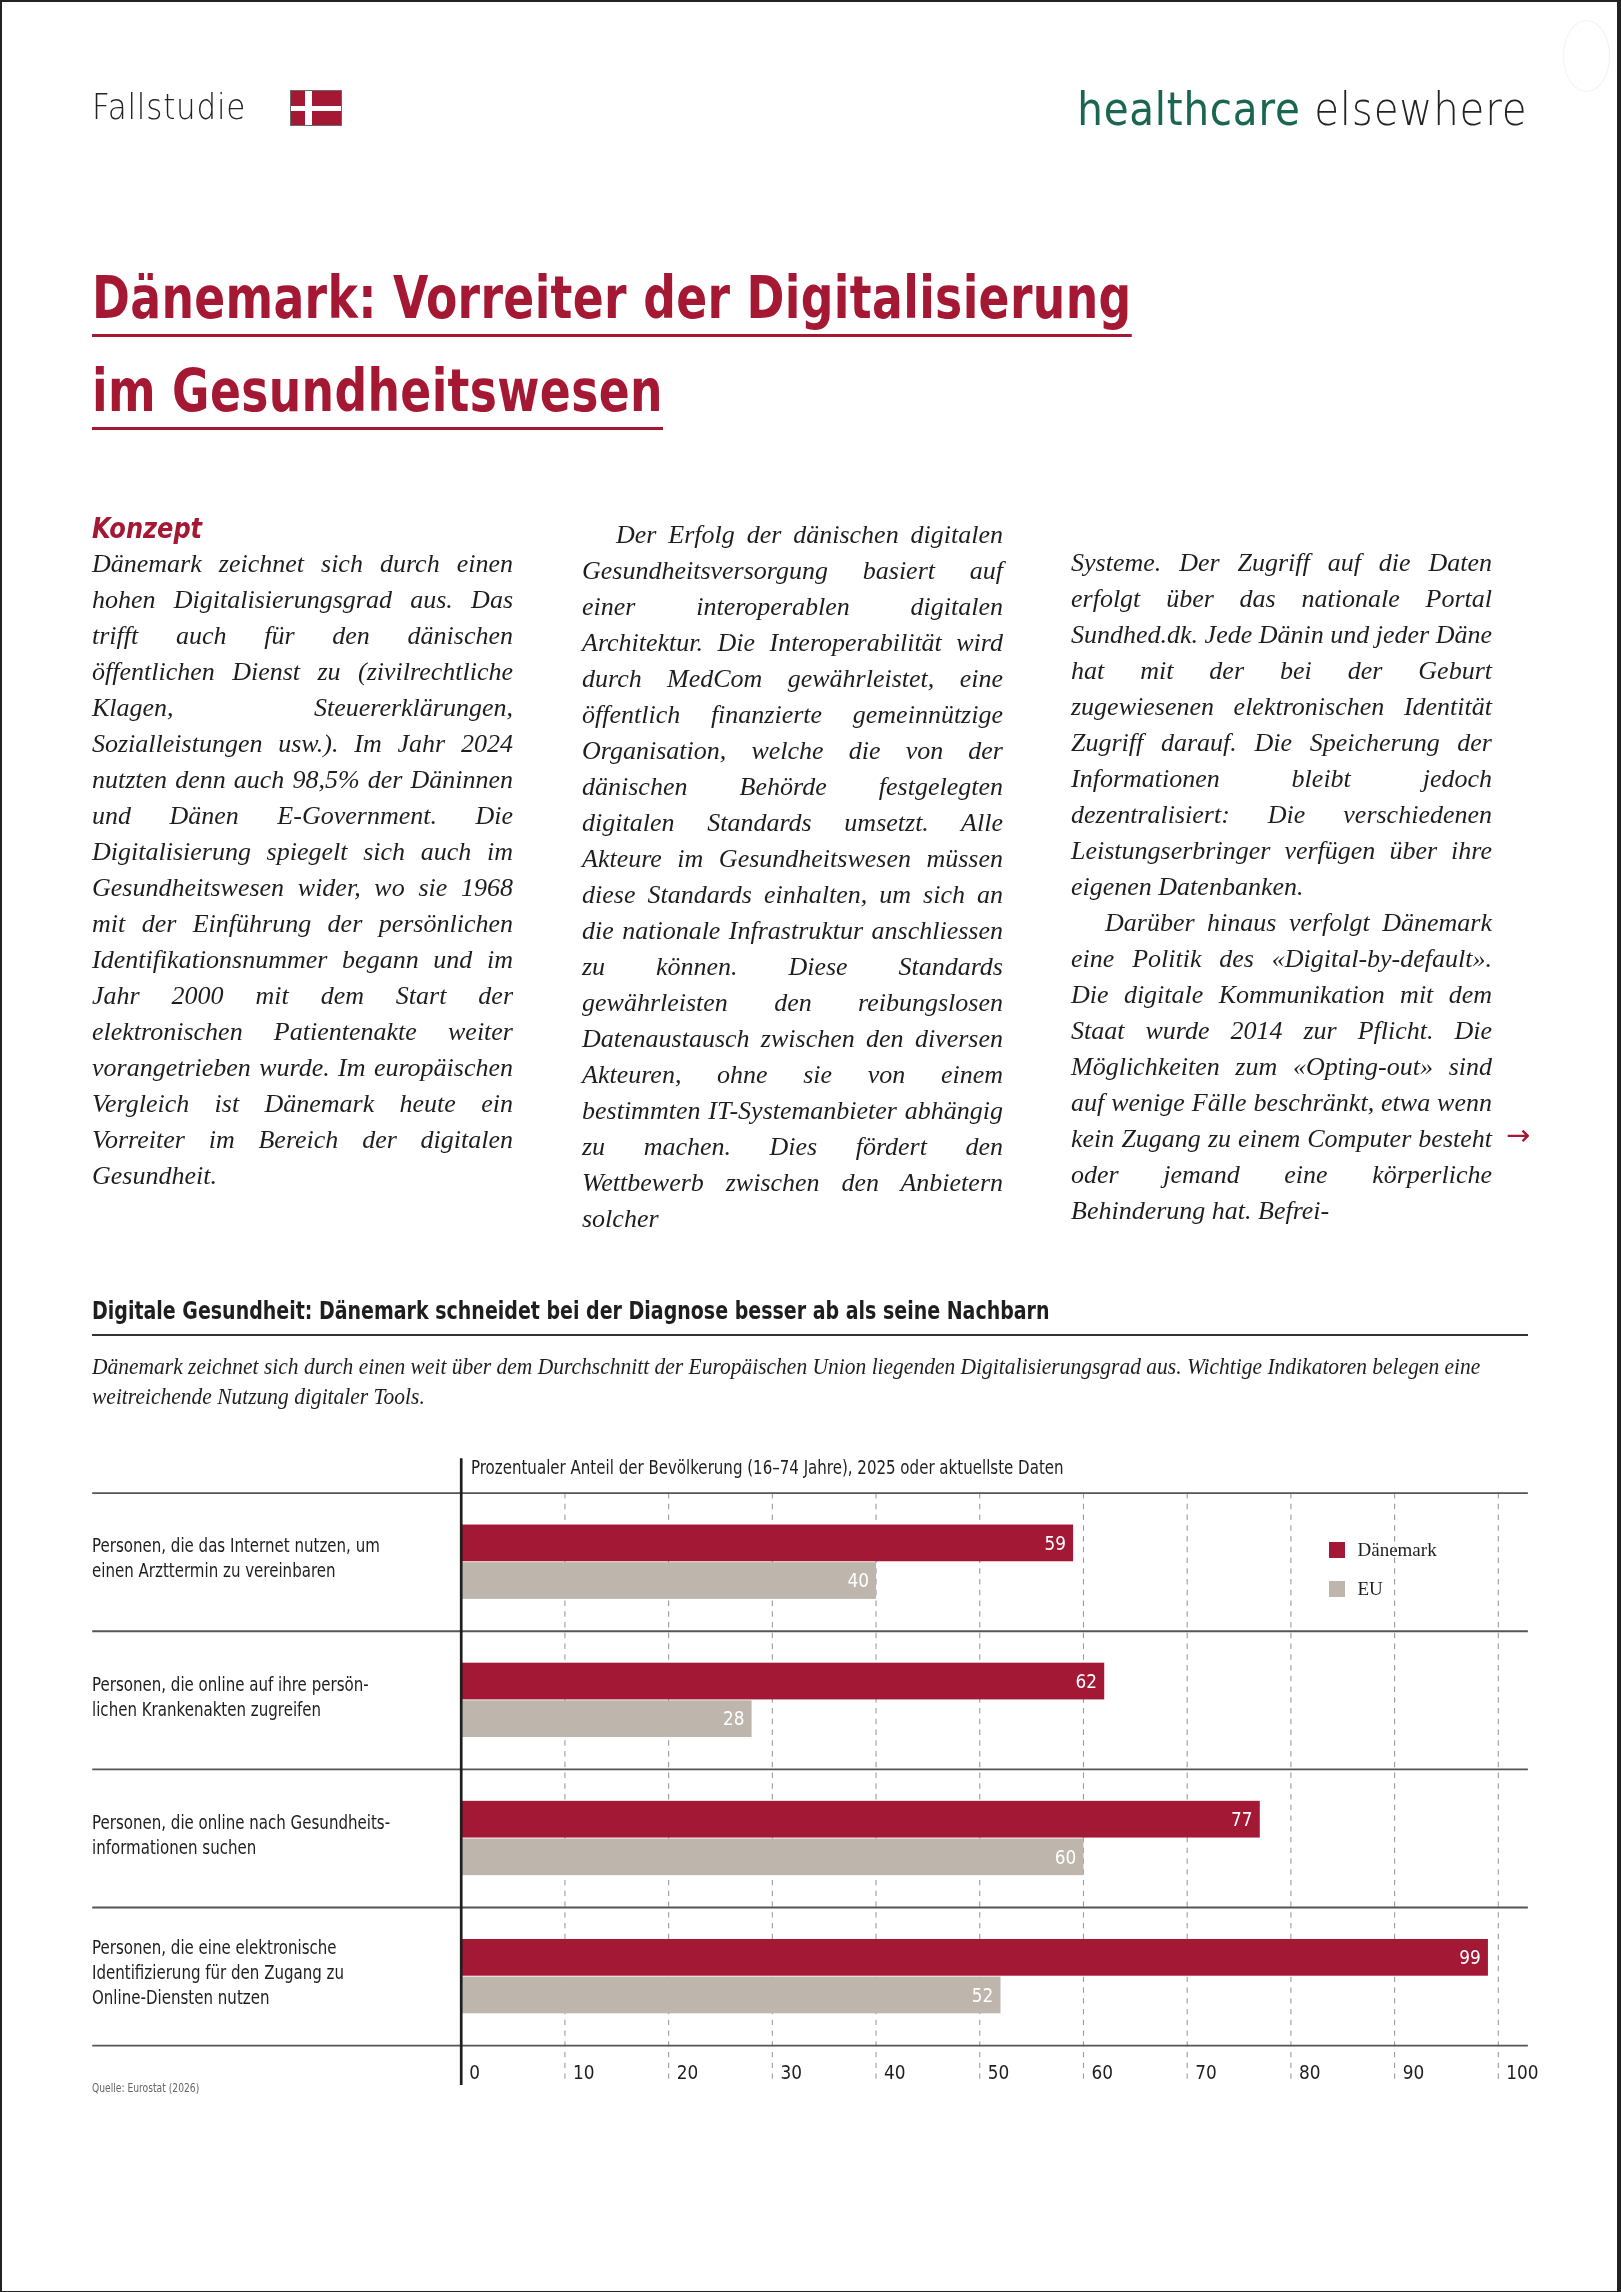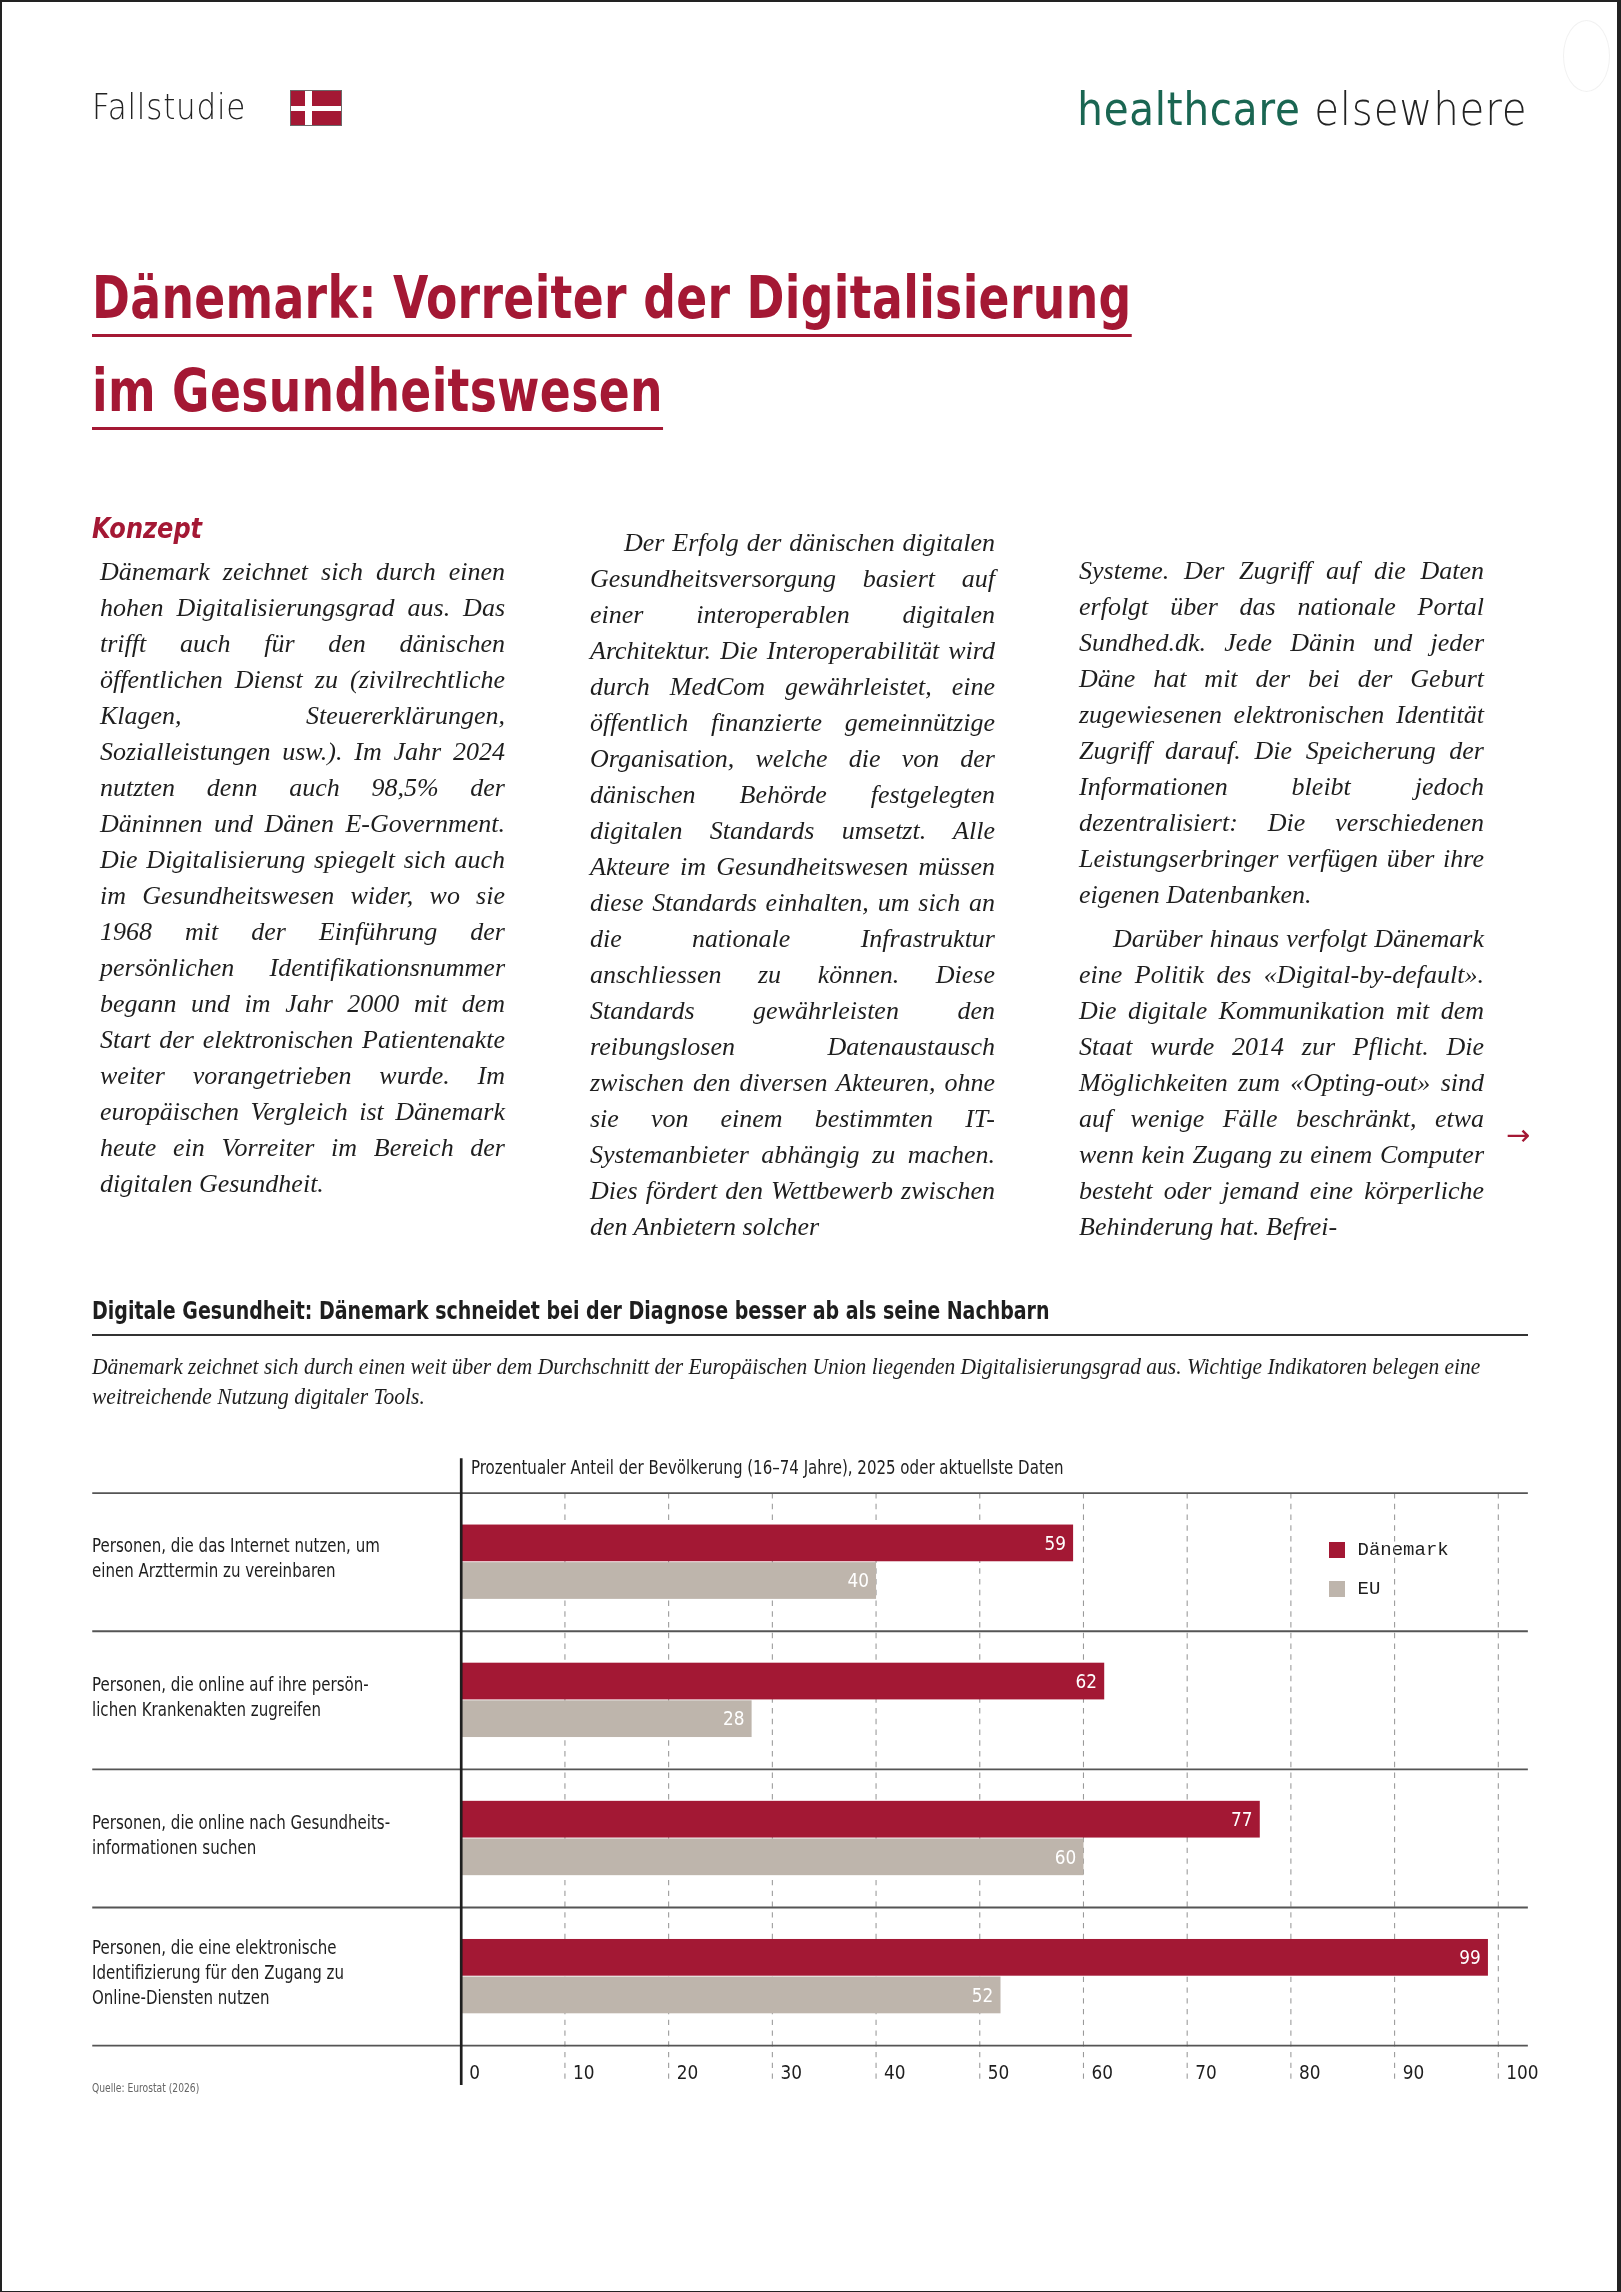--- a/index.html
+++ b/index.html
@@ -16,37 +16,37 @@
     .brand .b1 { color: #1a6652; }
     .brand .b2 { color: #222; font-weight: 300; }
     .globe { position: absolute; right: 10.7px; top: 19.7px; width: 47px; height: 72px; border: 1.8px solid #eeeeee; border-radius: 50%; opacity: 0.8; }
 
     
     .title { position: absolute; left: 92px; top: 251px; width: 1254px; font-family: "DejaVu Sans Condensed", "DejaVu Sans", sans-serif; font-weight: bold; color: #a41834; font-size: 59px; line-height: 93px; letter-spacing: 0.4px; transform: scaleX(0.86); transform-origin: left top; }
     .title span { border-bottom: 3.6px solid #a41834; padding-bottom: 1.8px; }
 
     
     .col { position: absolute; top: 512px; width: 421px; font-family: "Liberation Serif", serif; font-size: 26px; line-height: 36px; color: #1e1e1e; text-align: justify; hyphens: manual; font-style: italic; }
-    .col p { margin: 8px; }
+    .col p { margin: 0; }
     .col .indent { text-indent: 34px; }
     .col-1 { left: 92px; top: 512px; }
     .col-2 { left: 582px; top: 517px; }
     .col-3 { left: 1071px; top: 545px; }
     .section-h { font-family: "DejaVu Sans", sans-serif; font-weight: bold; color: #a41834; font-size: 28px; line-height: 34px; transform: scaleX(0.86); transform-origin: left center; display: block; }
     .cont-arrow { position: absolute; left: 1506px; top: 1118px; color: #a41834; font-size: 29px; font-family: "DejaVu Sans", sans-serif; }
 
     
     .chart-title { position: absolute; left: 92px; top: 1297px; font-family: "DejaVu Sans Condensed", "DejaVu Sans", sans-serif; font-weight: bold; font-size: 24px; color: #1e1e1e; transform: scaleX(0.88); transform-origin: left center; white-space: nowrap; }
     .chart-rule { position: absolute; left: 92px; top: 1334px; width: 1436px; height: 1.8px; background: #333; }
     .chart-sub { position: absolute; left: 92px; top: 1352px; width: 1469px; font-family: "Liberation Serif", serif; font-style: italic; font-size: 22.4px; line-height: 29.6px; color: #1e1e1e; transform: scaleX(0.96); transform-origin: left top; }
     .axis-caption { position: absolute; left: 471px; top: 1456px; font-family: "DejaVu Sans Condensed", "DejaVu Sans", sans-serif; font-size: 19px; color: #1e1e1e; transform: scaleX(0.88); transform-origin: left center; white-space: nowrap; }
     .cat-label { position: absolute; left: 92px; width: 358px; font-family: "DejaVu Sans Condensed", "DejaVu Sans", sans-serif; font-size: 19px; line-height: 25px; color: #1e1e1e; transform: scaleX(0.88); transform-origin: left center; }
     .source { position: absolute; left: 92px; top: 2081px; font-family: "DejaVu Sans Condensed", "DejaVu Sans", sans-serif; font-size: 11.6px; color: #666; transform: scaleX(0.88); transform-origin: left center; }
     .legend { position: absolute; left: 1329px; top: 1530px; }
-    .legend-item { display: flex; align-items: center; height: 39px; font-family: Liberation Mono, monospace; font-size: 19px; color: #1e1e1e; }
+    .legend-item { display: flex; align-items: center; height: 39px; font-family: Liberation Serif, serif; font-size: 19px; color: #1e1e1e; }
     .legend-swatch { width: 16px; height: 16px; margin-right: 12.5px; }
 
     svg#chart { position: absolute; left: 0; top: 0; width: 1621px; height: 2293px; overflow: visible; }
     .val-label { font-family: "DejaVu Sans Condensed", "DejaVu Sans", sans-serif; font-size: 21px; fill: #ffffff; }
     .tick-label { font-family: "DejaVu Sans Condensed", "DejaVu Sans", sans-serif; font-size: 21px; fill: #1e1e1e; }
   </style>
 </head>
 <body>
 
 <div class="frame"></div>

